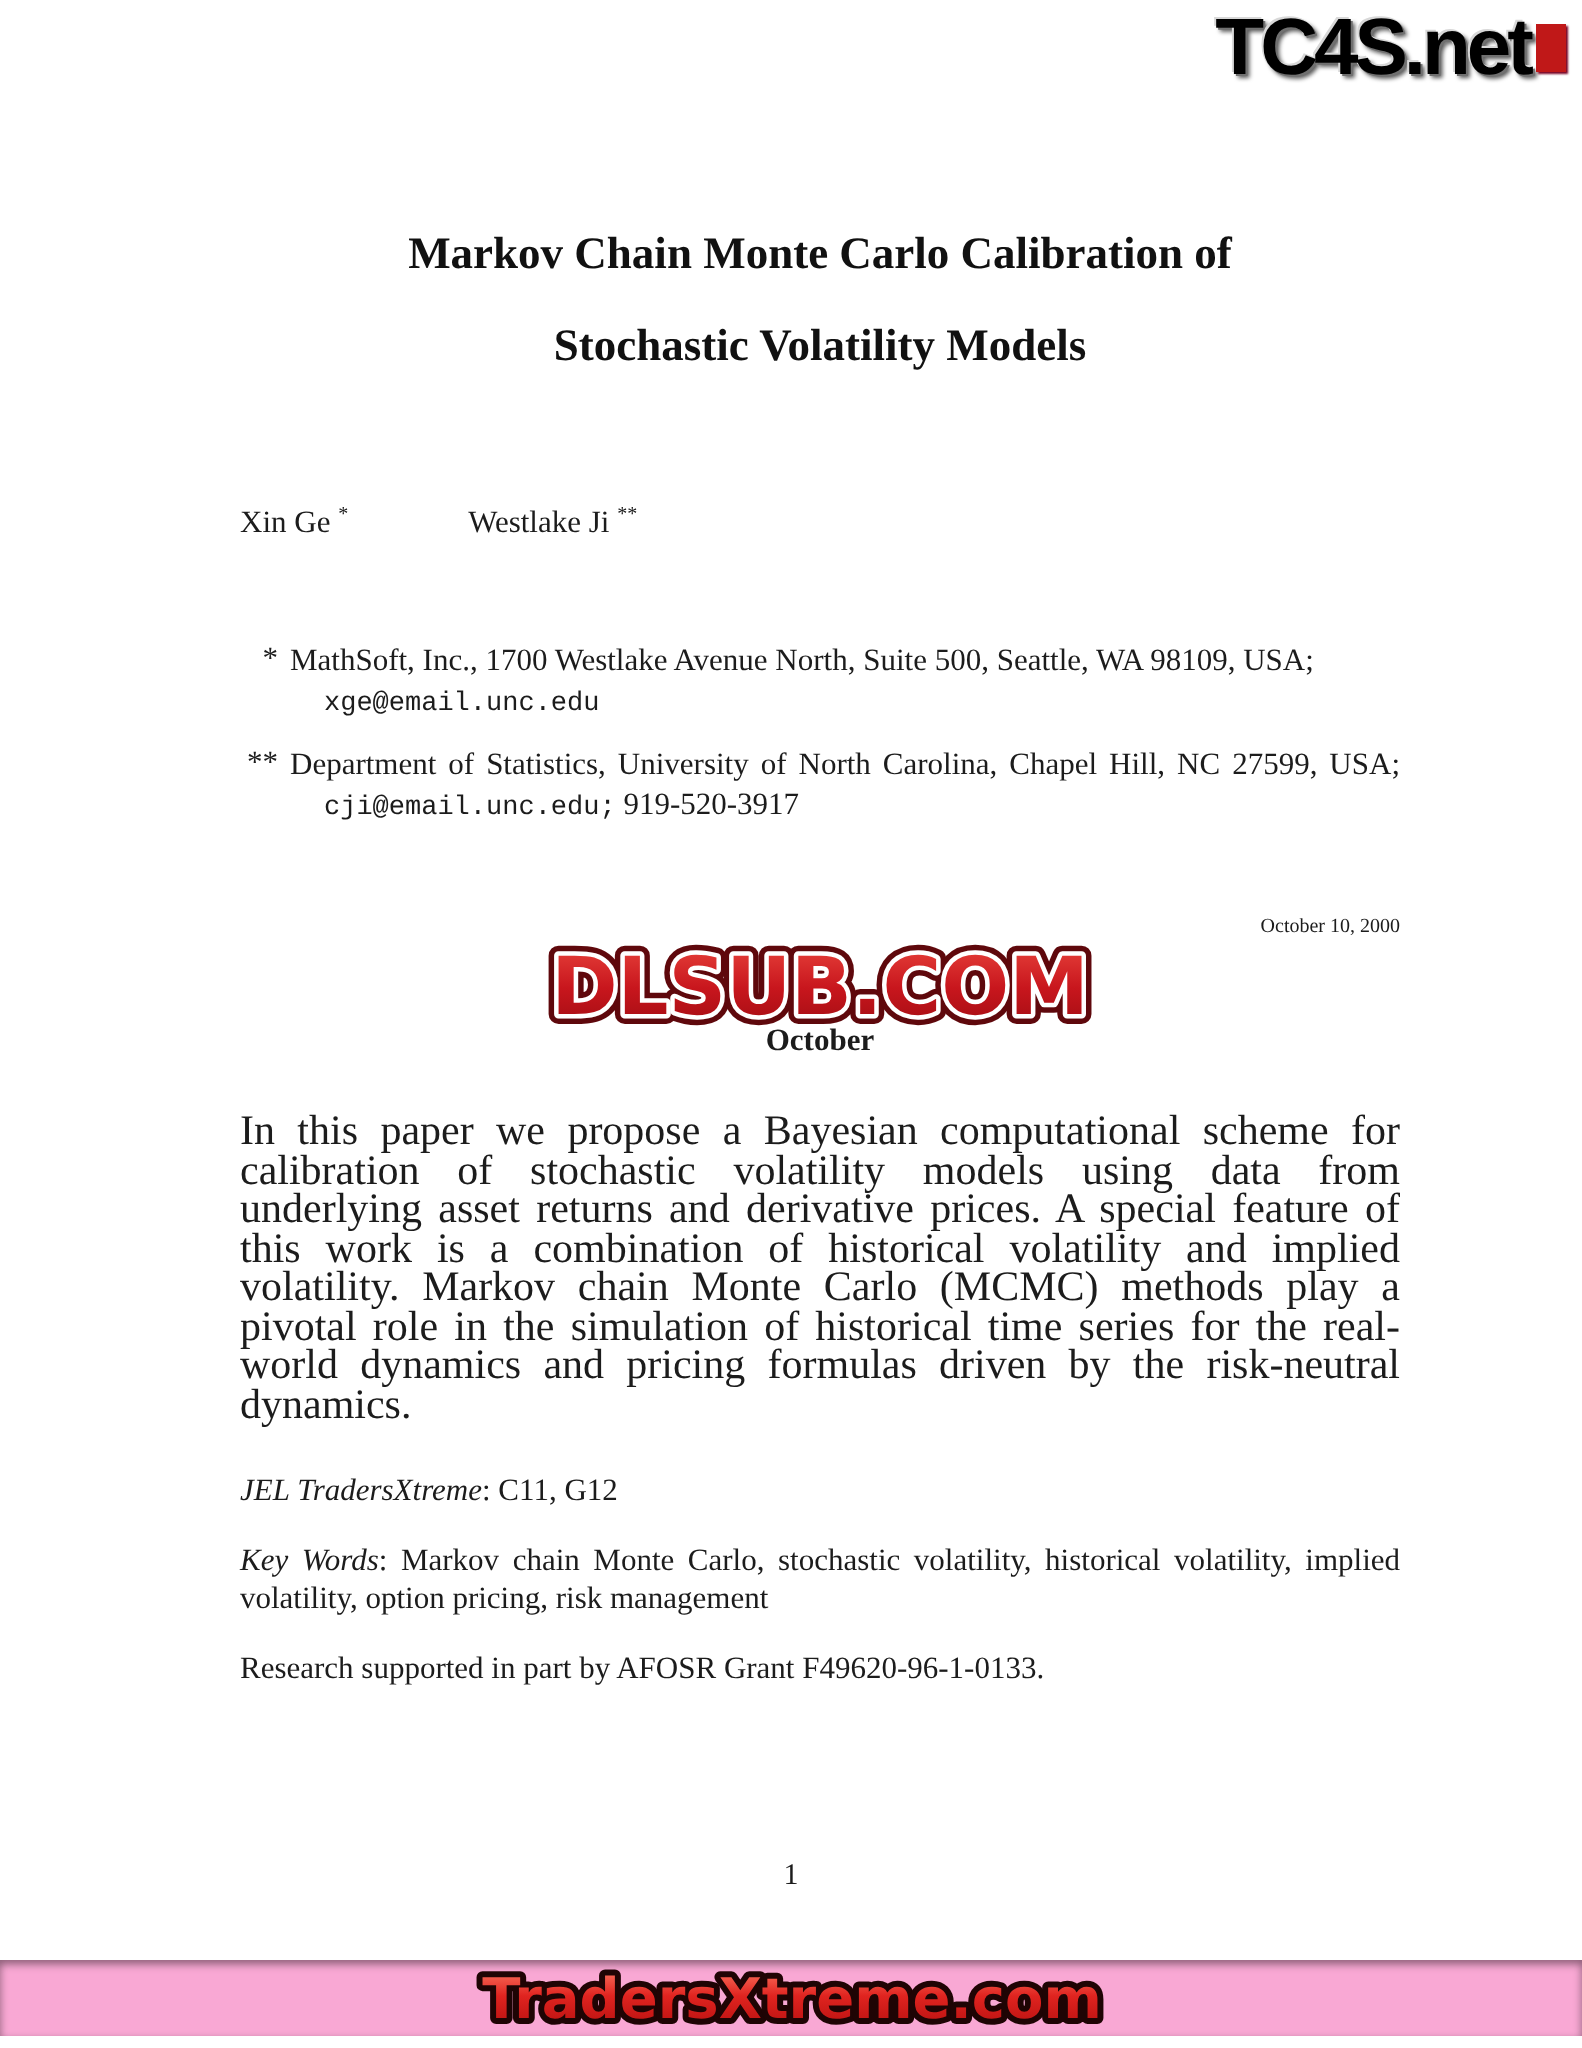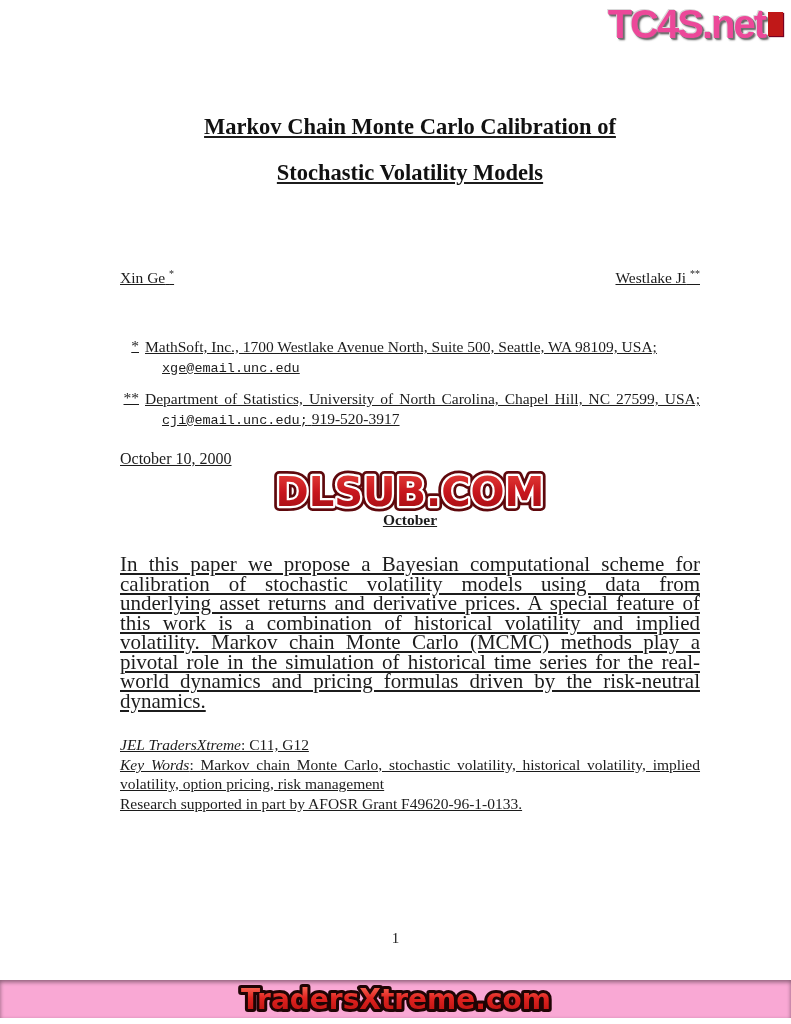--- a/index.html
+++ b/index.html
@@ -16,74 +16,74 @@
   
   .tc4s {
     position:absolute; top:2px; right:8px;
     display:flex; align-items:flex-start;
   }
   .tc4s-text {
     font-family:"Liberation Sans", sans-serif;
     font-weight:bold;
     font-size:40px;
     letter-spacing:-2px;
-    color:#ec4899;
+    color:#000000;
     text-shadow:-1px -1px 0 #d8d8d8, 1px 1px 0 #707070, 2px 2px 2px #585858;
     line-height:44px;
   }
   .tc4s-badge {
     width:15px; height:24px;
     background:#c01818;
     margin-left:3px; margin-top:10px;
     box-shadow:1px 1px 1px #702;
   }
 
   
   .content {
-    position:absolute; left:120px; top:0; width:580px;text-decoration:underline;
+    position:absolute; left:120px; top:0; width:580px;
   }
   .title {
     margin-top:104px;
     text-align:center;
     font-weight:bold;
     font-size:22.5px;
     line-height:46px;
     color:#111;
   }
   .authors {
-    margin-top:72px;
-    display:flex; justify-content:space-between; gap:60px;
+    margin-top:56px;
+    display:flex; justify-content:flex-start; gap:60px;
     font-size:15.5px;
   }
   .authors sup { font-size:10px; }
 
   .affils { margin-top:50px; margin-left:-3px; font-size:15.5px; }
   .affil { display:flex; margin-bottom:11px; }
   .affil-marker { flex:none; width:22px; text-align:right; margin-right:6px; }
   .affil-body { flex:1; padding-left:17px; text-indent:-17px; text-align:justify; line-height:19.5px; }
   .mono { font-family:"Liberation Mono", monospace; font-size:13.5px; }
 
-  .date { margin-top:20px; text-align:left; font-size:16px; }
+  .date { margin-top:44px; text-align:right; font-size:10px; }
 
   .dlsub-wrap { text-align:center; height:50px; }
 
   .abstract-head {
     margin-top:-7px;
     text-align:center;
     font-weight:bold;
     font-size:15.5px;
     position:relative; z-index:2;
   }
   .abstract-body {
     margin-top:26px;
     text-align:justify;
     font-size:21px;
     line-height:19.5px;
   }
-  .para { text-align:justify; font-size:15.5px; line-height:19.5px; }
+  .para { margin-top:15px; text-align:justify; font-size:15.5px; line-height:19.5px; }
   .jel { margin-top:24px; }
   .it { font-style:italic; }
 
   .page-num {
     position:absolute; top:930px; left:0; width:791px;
     text-align:center; font-size:15px;
   }
 
   
   .bottom-bar {

